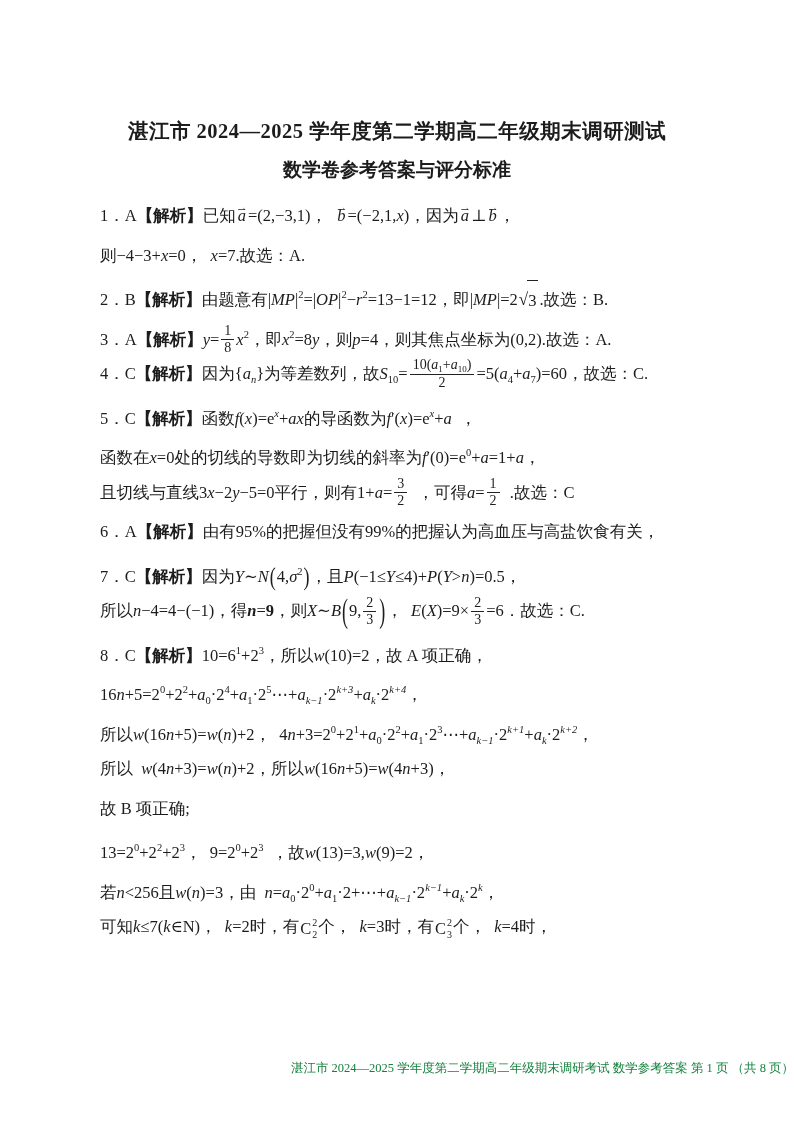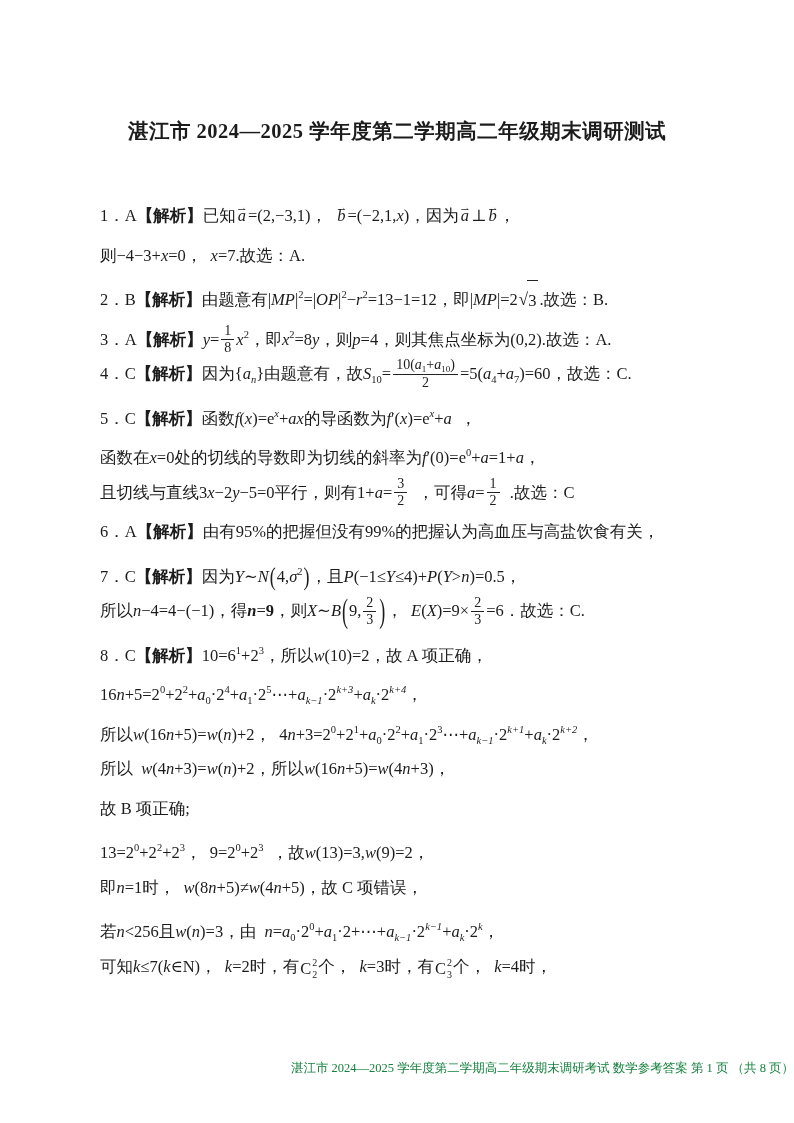--- a/index.html
+++ b/index.html
@@ -40,32 +40,33 @@
   .footer{
     position:absolute;top:1044px;left:0;width:100%;text-align:right;
     font-size:12.5px;color:#15803d;white-space:nowrap;
   }
 </style>
 </head>
 <body>
 
 <div class="page">
   <h1 class="title">湛江市 2024—2025 学年度第二学期高二年级期末调研测试</h1>
+  <h2 class="subtitle">数学卷参考答案与评分标准</h2>
   <div id="content" class="content">
       <div class="line"><span>1．A</span><span class="bd">【解析】</span><span>已知</span><span class="vec"><span class="arr">⇀</span><span class="it">a</span></span><span>=(2,−3,1)， </span><span class="vec"><span class="arr">⇀</span><span class="it">b</span></span><span>=(−2,1,</span><span class="it">x</span><span>)，因为</span><span class="vec"><span class="arr">⇀</span><span class="it">a</span></span><span>⊥</span><span class="vec"><span class="arr">⇀</span><span class="it">b</span></span><span>，</span></div>
       <div class="line"><span>则−4−3+</span><span class="it">x</span><span>=0， </span><span class="it">x</span><span>=7.故选：A.</span></div>
       <div class="line"><span>2．B</span><span class="bd">【解析】</span><span>由题意有|</span><span class="it">MP</span><span>|</span><span class="sup">2</span><span>=|</span><span class="it">OP</span><span>|</span><span class="sup">2</span><span>−</span><span class="it">r</span><span class="sup">2</span><span>=13−1=12，即|</span><span class="it">MP</span><span>|=2</span><span class="sqrt">
           <span class="rad">√</span>
           <span class="vin">3</span>
         </span><span>.故选：B.</span></div>
       <div class="line"><span>3．A</span><span class="bd">【解析】</span><span class="it">y</span><span>=</span><span class="frac">
           <span class="num"><span>1</span></span>
           <span class="den"><span>8</span></span>
         </span><span class="it">x</span><span class="sup">2</span><span>，即</span><span class="it">x</span><span class="sup">2</span><span>=8</span><span class="it">y</span><span>，则</span><span class="it">p</span><span>=4，则其焦点坐标为(0,2).故选：A.</span></div>
-      <div class="line"><span>4．C</span><span class="bd">【解析】</span><span>因为{</span><span class="it">a</span><span class="sub it">n</span><span>}由题意有，故</span><span class="it">S</span><span class="sub">10</span><span>=</span><span class="frac">
+      <div class="line"><span>4．C</span><span class="bd">【解析】</span><span>因为{</span><span class="it">a</span><span class="sub it">n</span><span>}为等差数列，故</span><span class="it">S</span><span class="sub">10</span><span>=</span><span class="frac">
           <span class="num"><span>10(</span><span class="it">a</span><span class="sub">1</span><span>+</span><span class="it">a</span><span class="sub">10</span><span>)</span></span>
           <span class="den"><span>2</span></span>
         </span><span>=5(</span><span class="it">a</span><span class="sub">4</span><span>+</span><span class="it">a</span><span class="sub">7</span><span>)=60，故选：C.</span></div>
       <div class="line"><span>5．C</span><span class="bd">【解析】</span><span>函数</span><span class="it">f</span><span>(</span><span class="it">x</span><span>)=e</span><span class="sup it">x</span><span>+</span><span class="it">ax</span><span>的导函数为</span><span class="it">f</span><span>′(</span><span class="it">x</span><span>)=e</span><span class="sup it">x</span><span>+</span><span class="it">a</span><span> ，</span></div>
       <div class="line"><span>函数在</span><span class="it">x</span><span>=0处的切线的导数即为切线的斜率为</span><span class="it">f</span><span>′(0)=e</span><span class="sup">0</span><span>+</span><span class="it">a</span><span>=1+</span><span class="it">a</span><span>，</span></div>
       <div class="line"><span>且切线与直线3</span><span class="it">x</span><span>−2</span><span class="it">y</span><span>−5=0平行，则有1+</span><span class="it">a</span><span>=</span><span class="frac">
           <span class="num"><span>3</span></span>
           <span class="den"><span>2</span></span>
         </span><span> ，可得</span><span class="it">a</span><span>=</span><span class="frac">
           <span class="num"><span>1</span></span>
@@ -79,21 +80,20 @@
         </span><span class="bp" style="transform: scaleY(1.9);">)</span><span>， </span><span class="it">E</span><span>(</span><span class="it">X</span><span>)=9×</span><span class="frac">
           <span class="num"><span>2</span></span>
           <span class="den"><span>3</span></span>
         </span><span>=6．故选：C.</span></div>
       <div class="line"><span>8．C</span><span class="bd">【解析】</span><span>10=6</span><span class="sup">1</span><span>+2</span><span class="sup">3</span><span>，所以</span><span class="it">w</span><span>(10)=2，故 A 项正确，</span></div>
       <div class="line"><span>16</span><span class="it">n</span><span>+5=2</span><span class="sup">0</span><span>+2</span><span class="sup">2</span><span>+</span><span class="it">a</span><span class="sub">0</span><span>·2</span><span class="sup">4</span><span>+</span><span class="it">a</span><span class="sub">1</span><span>·2</span><span class="sup">5</span><span>⋯+</span><span class="it">a</span><span class="sub it">k−1</span><span>·2</span><span class="sup it">k+3</span><span>+</span><span class="it">a</span><span class="sub it">k</span><span>·2</span><span class="sup it">k+4</span><span>，</span></div>
       <div class="line"><span>所以</span><span class="it">w</span><span>(16</span><span class="it">n</span><span>+5)=</span><span class="it">w</span><span>(</span><span class="it">n</span><span>)+2， 4</span><span class="it">n</span><span>+3=2</span><span class="sup">0</span><span>+2</span><span class="sup">1</span><span>+</span><span class="it">a</span><span class="sub">0</span><span>·2</span><span class="sup">2</span><span>+</span><span class="it">a</span><span class="sub">1</span><span>·2</span><span class="sup">3</span><span>⋯+</span><span class="it">a</span><span class="sub it">k−1</span><span>·2</span><span class="sup it">k+1</span><span>+</span><span class="it">a</span><span class="sub it">k</span><span>·2</span><span class="sup it">k+2</span><span>，</span></div>
       <div class="line"><span>所以 </span><span class="it">w</span><span>(4</span><span class="it">n</span><span>+3)=</span><span class="it">w</span><span>(</span><span class="it">n</span><span>)+2，所以</span><span class="it">w</span><span>(16</span><span class="it">n</span><span>+5)=</span><span class="it">w</span><span>(4</span><span class="it">n</span><span>+3)，</span></div>
       <div class="line"><span>故 B 项正确;</span></div>
       <div class="line"><span>13=2</span><span class="sup">0</span><span>+2</span><span class="sup">2</span><span>+2</span><span class="sup">3</span><span>， 9=2</span><span class="sup">0</span><span>+2</span><span class="sup">3</span><span> ，故</span><span class="it">w</span><span>(13)=3,</span><span class="it">w</span><span>(9)=2，</span></div>
-      <div class="line"><span>即</span><span class="it">n</span><span>=1时， </span><span class="it">w</span><span>(8</span><span class="it">n</span><span>+5)≠</span><span class="it">w</span><span>(4</span><span class="it">n</span><span>+5)，故 C 项错误，</span></div>
       <div class="line"><span>若</span><span class="it">n</span><span>&lt;256且</span><span class="it">w</span><span>(</span><span class="it">n</span><span>)=3，由 </span><span class="it">n</span><span>=</span><span class="it">a</span><span class="sub">0</span><span>·2</span><span class="sup">0</span><span>+</span><span class="it">a</span><span class="sub">1</span><span>·2+⋯+</span><span class="it">a</span><span class="sub it">k−1</span><span>·2</span><span class="sup it">k−1</span><span>+</span><span class="it">a</span><span class="sub it">k</span><span>·2</span><span class="sup it">k</span><span>，</span></div>
       <div class="line"><span>可知</span><span class="it">k</span><span>≤7(</span><span class="it">k</span><span>∈N)， </span><span class="it">k</span><span>=2时，有</span><span class="ss">
           <span>C</span>
           <span class="col">
             <span>2</span>
             <span>2</span>
           </span>
         </span><span>个， </span><span class="it">k</span><span>=3时，有</span><span class="ss">
           <span>C</span>
           <span class="col">

